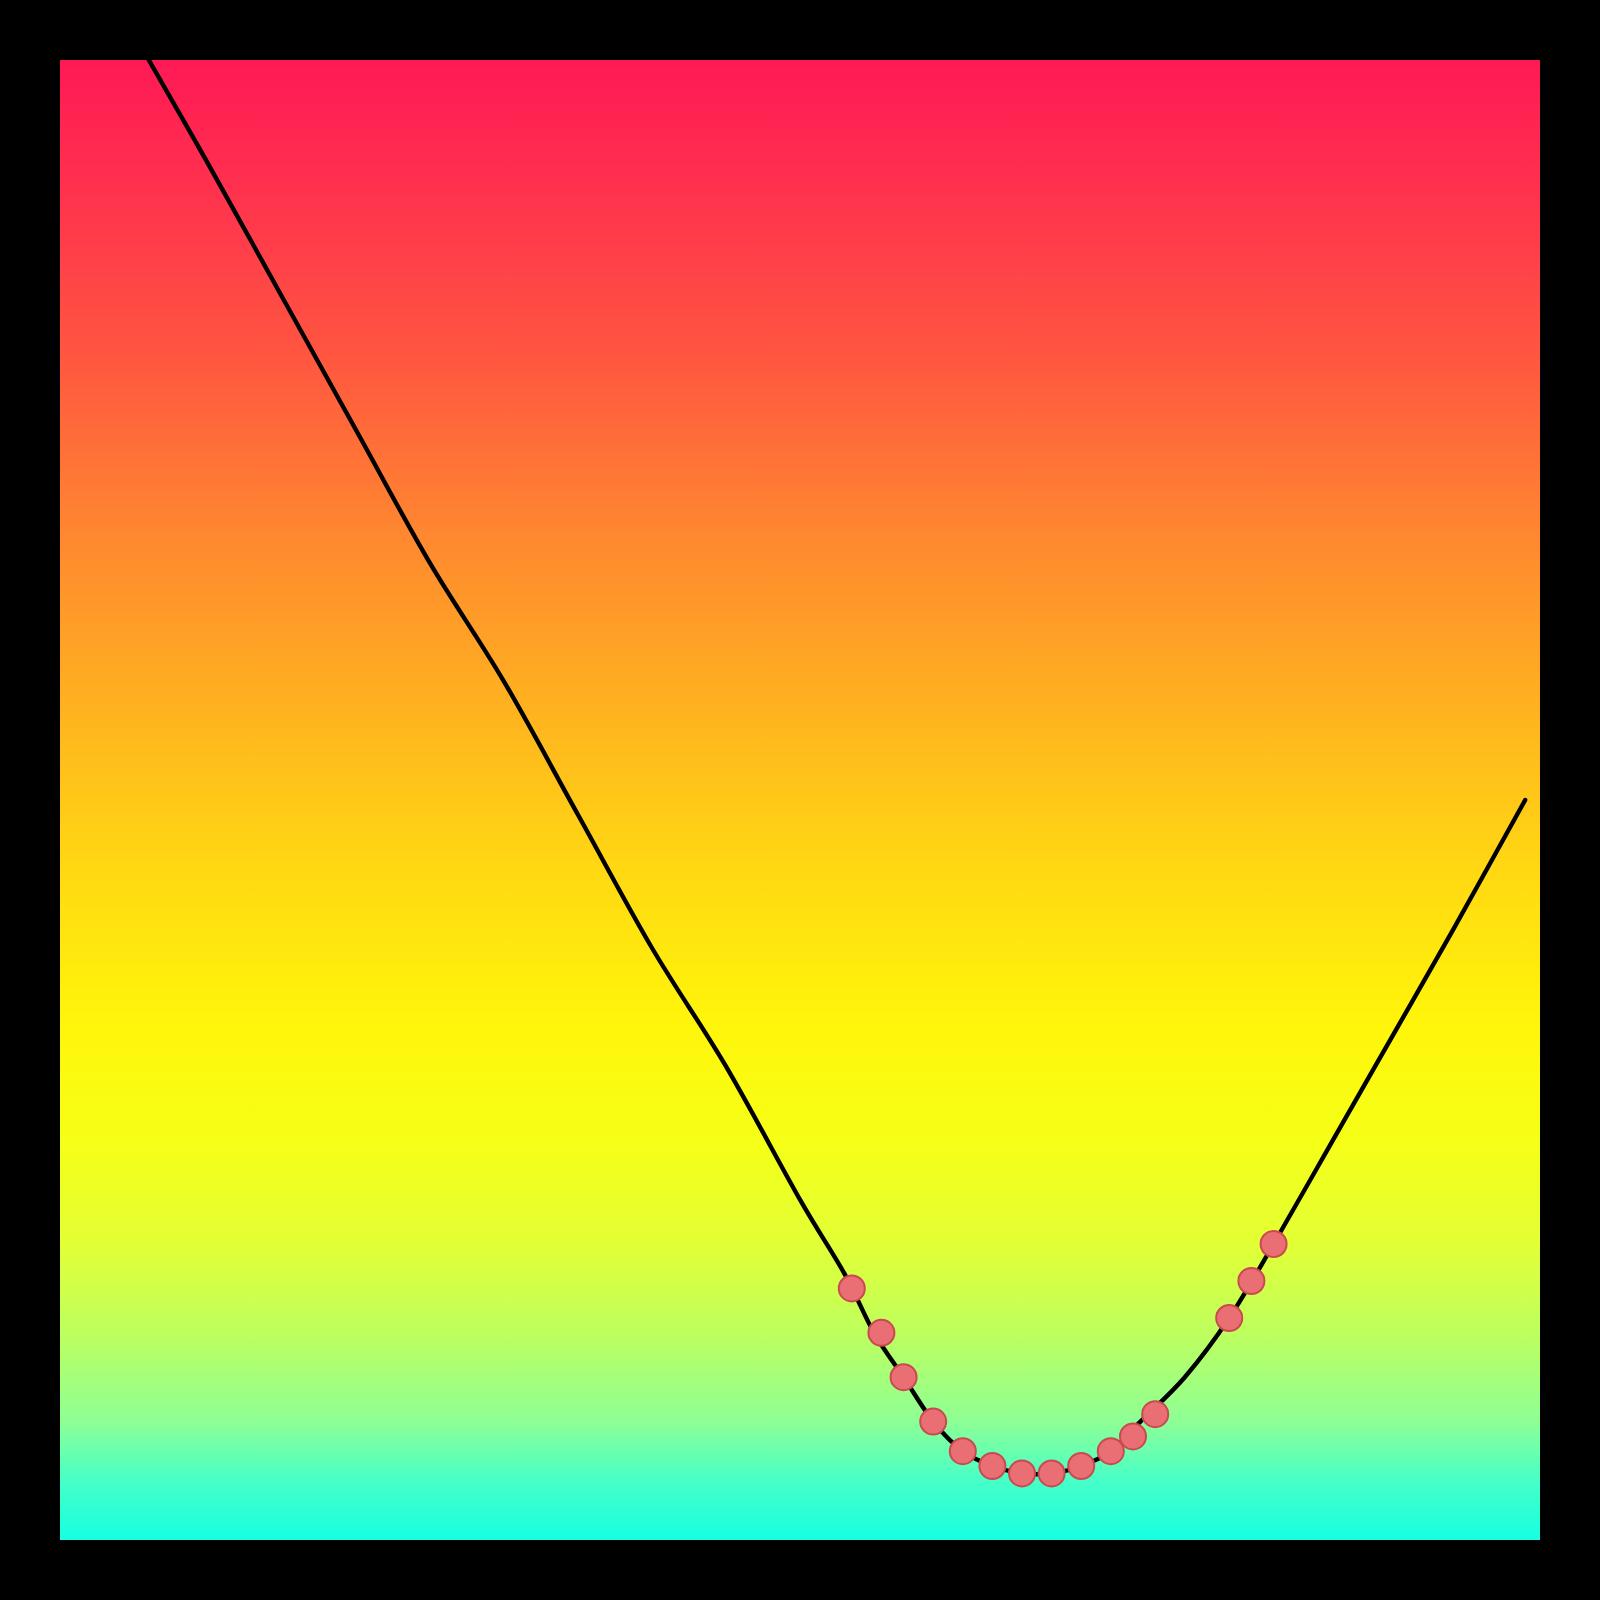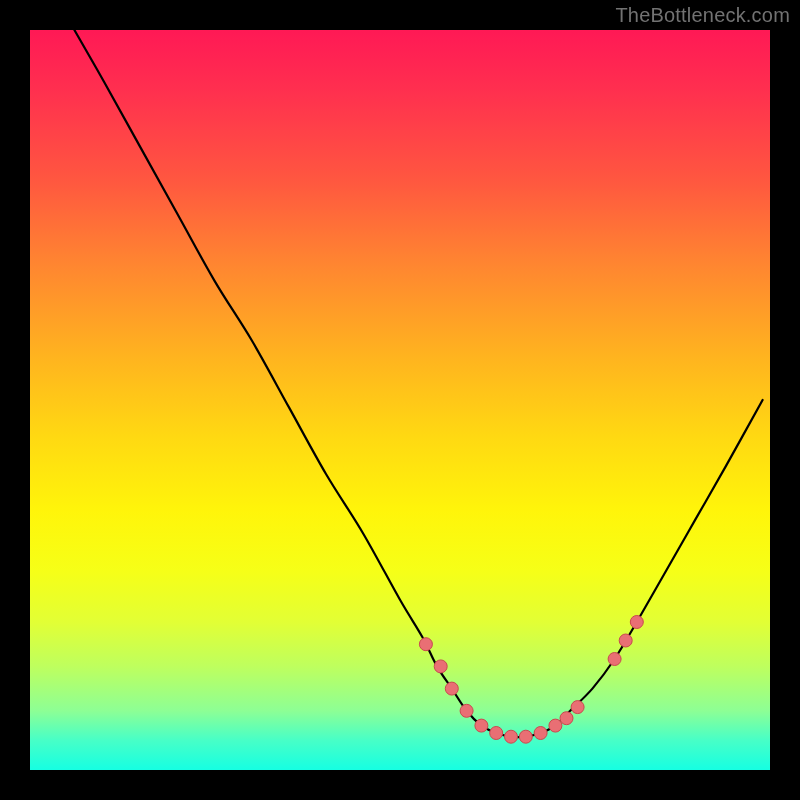--- a/index.html
+++ b/index.html
@@ -57,14 +57,13 @@
           <circle cx="510.59999999999997" cy="703" r="6.5" fill="#e96f74" stroke="#c94a4f" stroke-width="1"></circle>
           <circle cx="525.4" cy="695.6" r="6.5" fill="#e96f74" stroke="#c94a4f" stroke-width="1"></circle>
           <circle cx="536.5" cy="688.2" r="6.5" fill="#e96f74" stroke="#c94a4f" stroke-width="1"></circle>
           <circle cx="547.6" cy="677.1" r="6.5" fill="#e96f74" stroke="#c94a4f" stroke-width="1"></circle>
           <circle cx="584.6" cy="629" r="6.5" fill="#e96f74" stroke="#c94a4f" stroke-width="1"></circle>
           <circle cx="595.7" cy="610.5" r="6.5" fill="#e96f74" stroke="#c94a4f" stroke-width="1"></circle>
           <circle cx="606.8" cy="592" r="6.5" fill="#e96f74" stroke="#c94a4f" stroke-width="1"></circle>
         </g>
     </svg>
   </div>
-  <div class="attrib">TheBottleneck.com</div>
 </div>
 
 </body></html>

